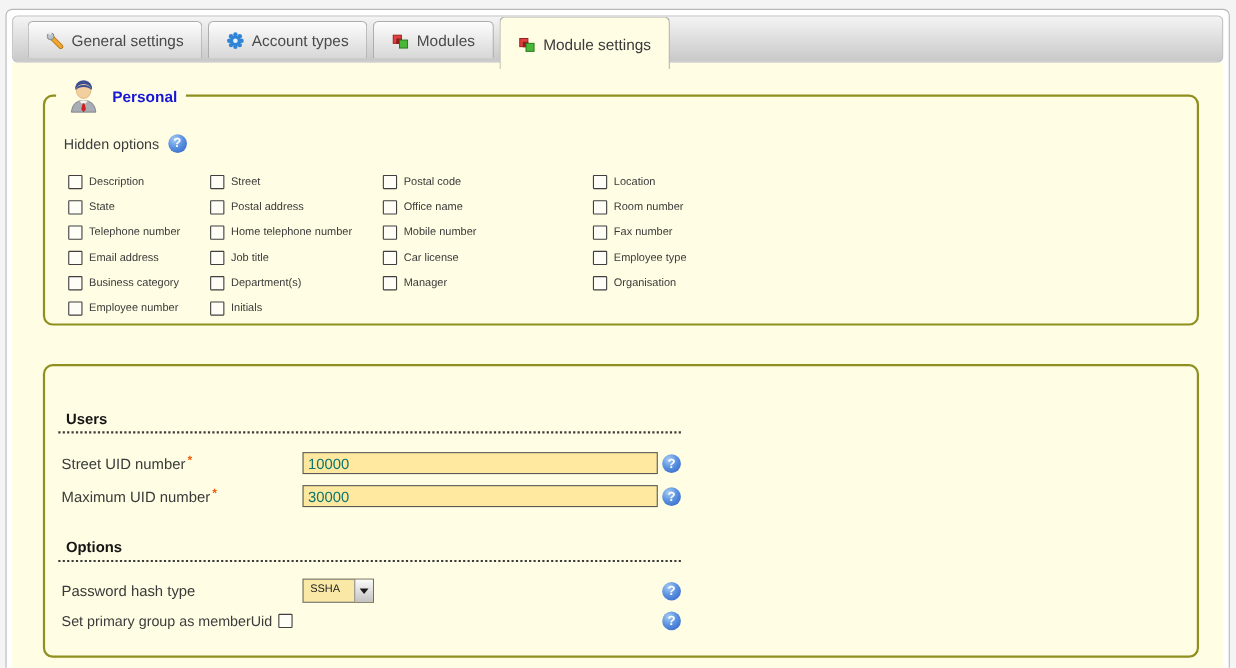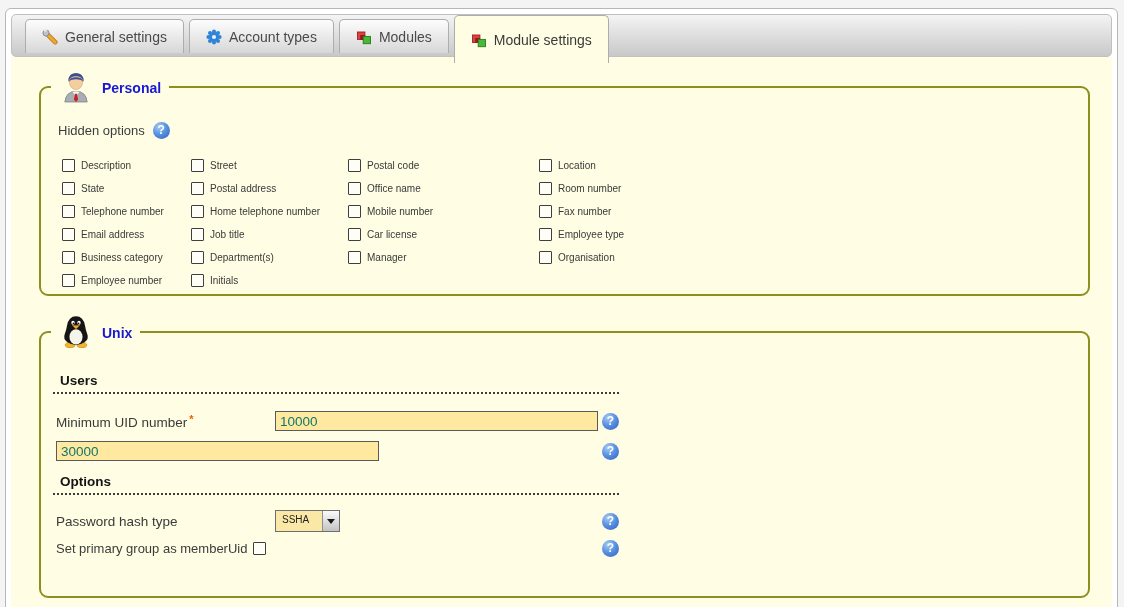--- a/index.html
+++ b/index.html
@@ -91,21 +91,21 @@
     font-family:"Liberation Sans", sans-serif; font-size:13.5px; color:#0f766e;
     padding:0 4px;
   }
   .help {
     width:17px; height:17px; border-radius:50%; flex:none;
     background:radial-gradient(circle at 35% 28%, #a6ccf4 0%, #5b92e0 45%, #2c5fc4 100%);
     color:#fff; font-weight:bold; font-size:12px; line-height:17px;
     text-align:center; cursor:pointer;
   }
   .help.right { margin-left:auto; }
-  .opts-head { margin-top:8px; }
+  .opts-head { margin-top:24px; }
   .hash-row { margin-top:12px; height:28px; }
   .member-row { height:26px; }
   .select {
     display:inline-flex; align-items:stretch; height:22px;
     border:1px solid #6f6f6f; background:#fae9a6; cursor:pointer;
   }
   .select-value { padding:3px 9px 0 6px; font-size:10px; color:#222; min-width:46px; }
   .select-arrow {
     width:17px; border-left:1px solid #909090;
     background:linear-gradient(#fbfbfb,#c3c3c3);
@@ -280,47 +280,32 @@
             <span>Employee number</span>
           </span>
           <span class="opt-cell">
             <span class="cb"></span>
             <span>Initials</span>
           </span>
         </div>
     </div>
 
     <div class="fieldset fs-unix">
-      <div class="legend">
-        <span class="ficon">
-          <svg viewBox="0 0 32 32">
-            <ellipse cx="10.5" cy="29.2" rx="4.6" ry="2.4" fill="#f5b52a" stroke="#c88a14" stroke-width="0.7"></ellipse>
-            <ellipse cx="21.5" cy="29.2" rx="4.6" ry="2.4" fill="#f5b52a" stroke="#c88a14" stroke-width="0.7"></ellipse>
-            <path d="M16 2 q7 0 8.5 9 q0.7 4.5 2 7.5 q2 5 -2.5 8 q-4 2.6-8 2.6 q-4 0-8-2.6 q-4.5-3-2.5-8 q1.3-3 2-7.5 Q9 2 16 2 Z" fill="#151515"></path>
-            <ellipse cx="16" cy="21.5" rx="6.2" ry="7.2" fill="#f4f4ea"></ellipse>
-            <ellipse cx="13.2" cy="8.3" rx="1.6" ry="1.9" fill="#fff"></ellipse>
-            <ellipse cx="18.8" cy="8.3" rx="1.6" ry="1.9" fill="#fff"></ellipse>
-            <circle cx="13.6" cy="8.7" r="0.8" fill="#111"></circle>
-            <circle cx="18.4" cy="8.7" r="0.8" fill="#111"></circle>
-            <path d="M12.6 10.8 h6.8 l-3.4 3.4 Z" fill="#f5a623" stroke="#c8811a" stroke-width="0.5"></path>
-          </svg>
-        </span>
-        <span class="ftitle">Unix</span>
-      </div>
 
       <div class="form-area">
         <div class="subhead">Users</div>
 
         <div id="uid-fields">
             <div class="form-row first">
-              <span class="flabel"><span>Minimum UID number</span><span class="req">*</span></span>
+              <span class="flabel"><span>Street UID number</span><span class="req">*</span></span>
               <input class="tinput" type="text" value="10000" style="">
               <span class="help right">?</span>
             </div>
             <div class="form-row">
+              <span class="flabel"><span>Maximum UID number</span><span class="req">*</span></span>
               <input class="tinput" type="text" value="30000" style="">
               <span class="help right">?</span>
             </div>
           </div>
 
         <div class="subhead opts-head">Options</div>
 
         <div class="form-row hash-row">
           <span class="flabel">Password hash type</span>
           <span class="select">

